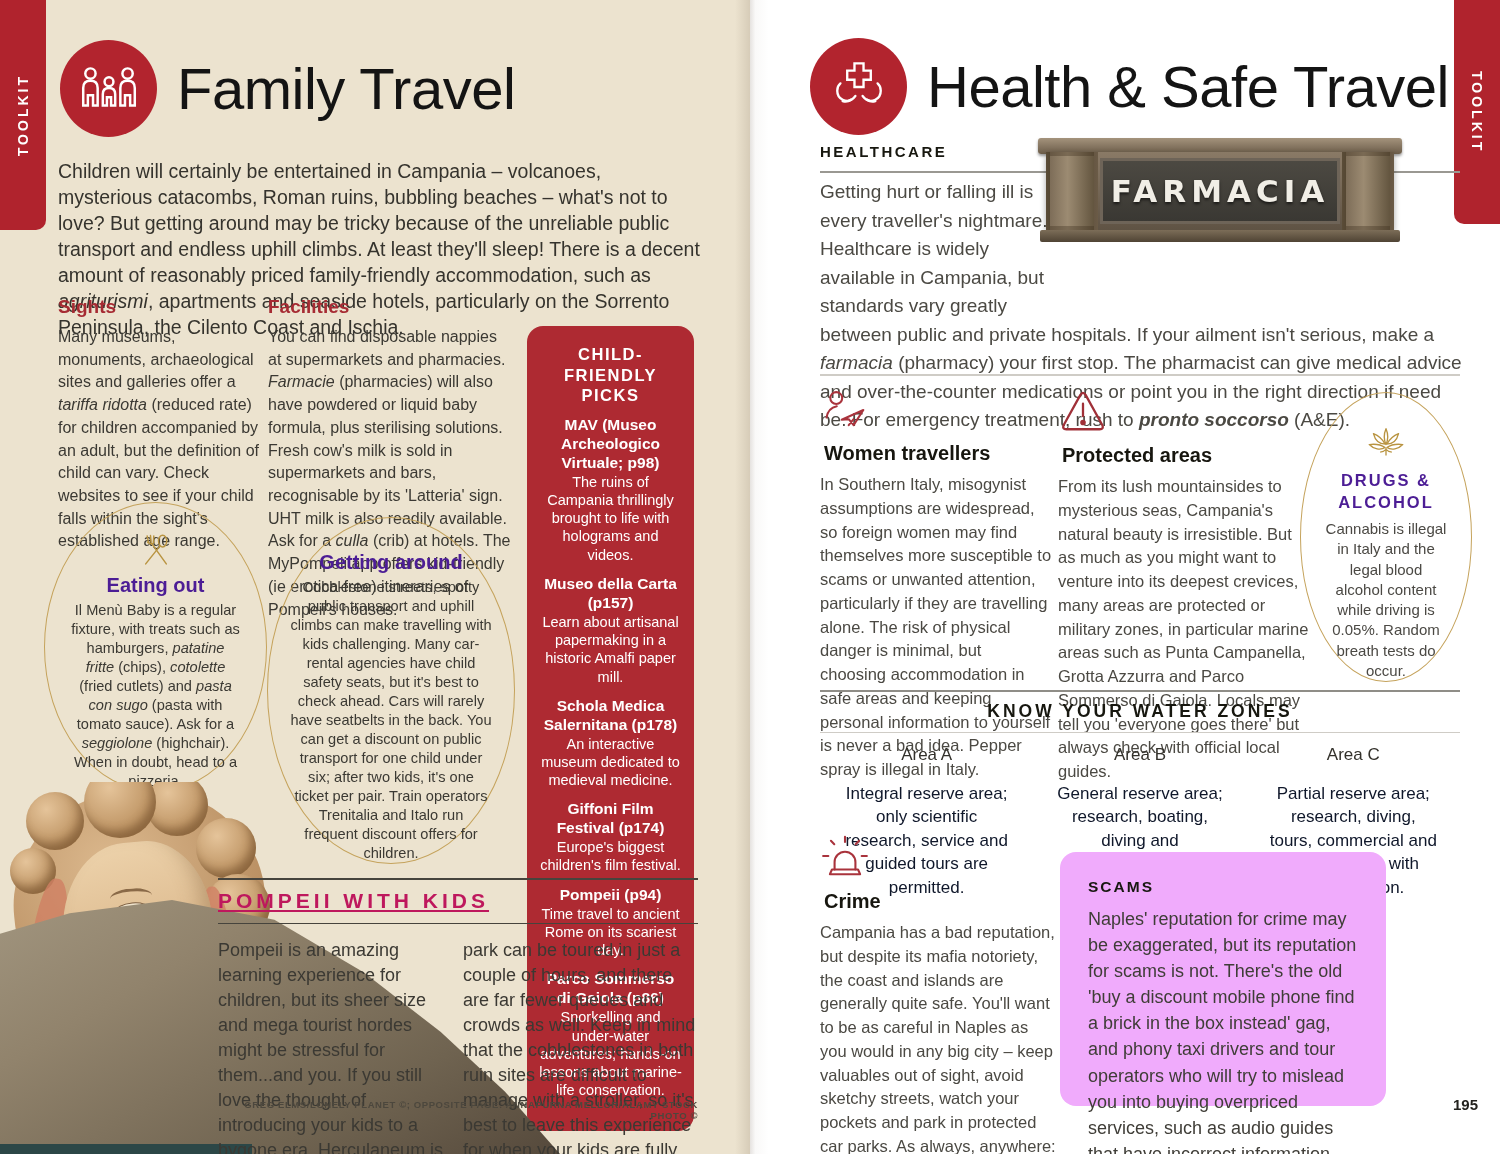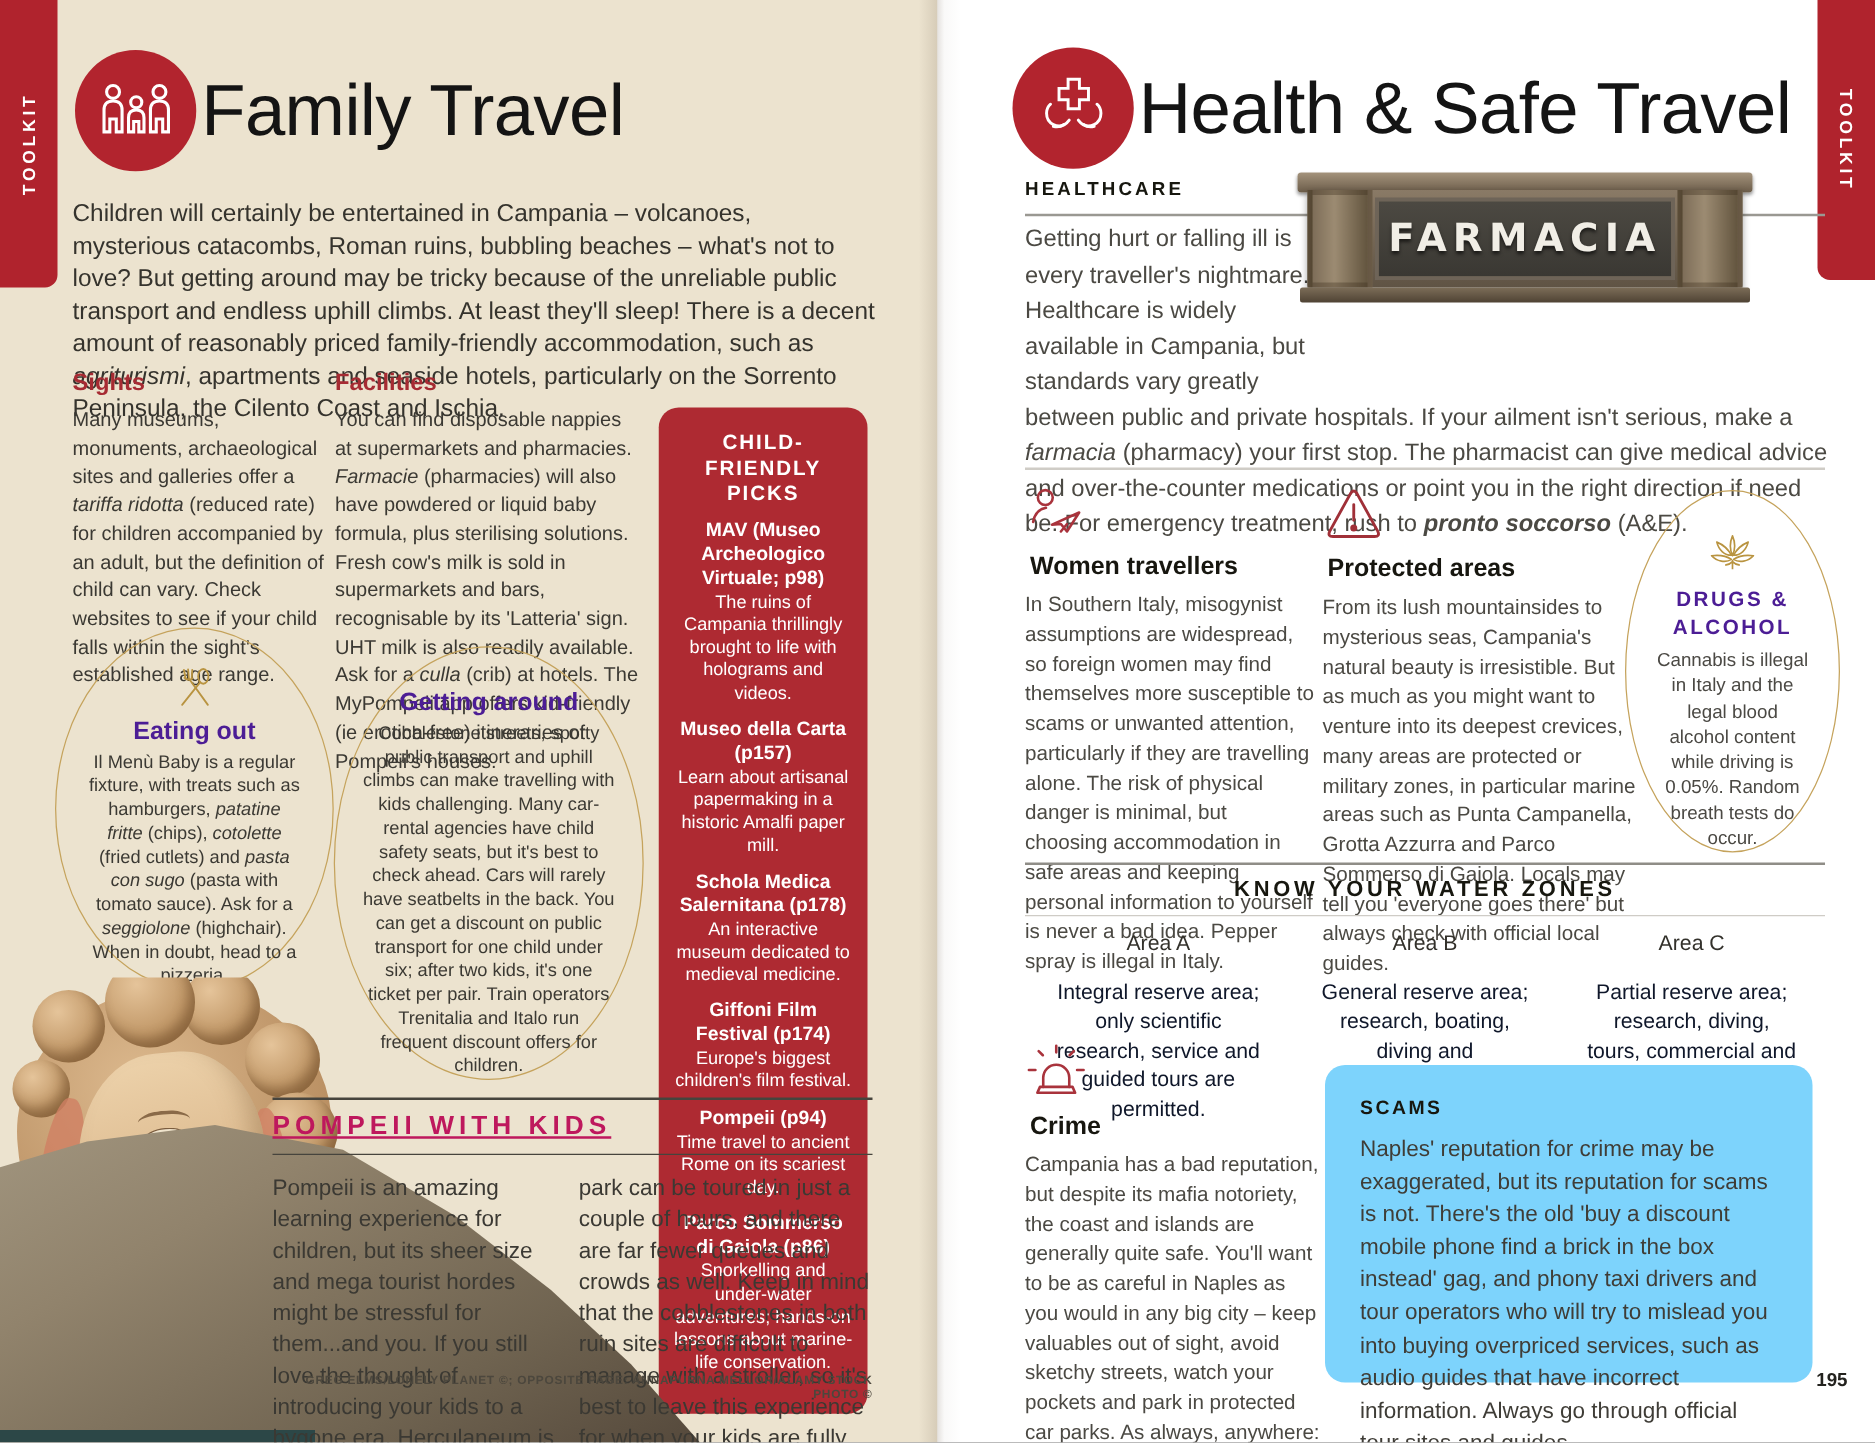--- a/index.html
+++ b/index.html
@@ -12,21 +12,21 @@
   #gutter{position:absolute;left:735px;top:0;width:34px;height:100%;pointer-events:none;
           background:linear-gradient(to right,rgba(80,60,40,0),rgba(80,60,40,.14) 45%,rgba(80,60,40,.03) 60%,rgba(80,60,40,0));}
   
   .toolkit-tab{position:absolute;background:#b0232d;color:#fff;display:flex;align-items:center;justify-content:center;
     font-weight:bold;font-size:14px;letter-spacing:3px;}
   #tab-left{left:0;top:0;width:46px;height:230px;border-bottom-right-radius:10px;}
   #tab-left span{writing-mode:vertical-rl;transform:rotate(180deg);}
   #tab-right{right:0;top:0;width:46px;height:224px;border-bottom-left-radius:10px;}
   #tab-right span{writing-mode:vertical-rl;}
   
-  .chapter-header{position:absolute;display:flex;align-items:center;gap:4px;}
+  .chapter-header{position:absolute;display:flex;align-items:center;gap:20px;}
   .red-circle{width:97px;height:97px;border-radius:50%;background:#b2242e;flex:0 0 auto;
               display:flex;align-items:center;justify-content:center;}
   .chapter-title{font-size:58px;letter-spacing:-.5px;color:#141414;white-space:nowrap;}
   
   .body-txt{color:#3b3933;}
   .red-h{color:#a62b33;font-weight:bold;font-size:19px;margin:0 0 8px 0;}
   .col-p{font-size:16px;line-height:1.42;margin:0;}
   i{font-style:italic;}
   
   #lp-header{left:60px;top:40px;}
@@ -114,21 +114,21 @@
   #topic-crime{left:70px;top:834px;width:237px;}
   
   #waterzones{position:absolute;left:70px;top:690px;width:640px;text-align:center;}
   #waterzones .wz-head{border-top:2px solid #8f8d87;border-bottom:1.5px solid #cfccc6;padding:9px 0 10px;}
   #waterzones h2{margin:0;font-size:17.5px;letter-spacing:3px;font-weight:bold;color:#17170f;}
   #waterzones .zones{display:flex;margin-top:12px;}
   #waterzones .zone{flex:1;padding:0 6px;}
   #waterzones .zone h4{margin:0 0 9px;font-size:17px;font-weight:normal;color:#33312b;}
   #waterzones .zone p{margin:17px;font-size:17px;line-height:1.38;color:#0f172a;}
   
-  #scams-box{position:absolute;left:310px;top:852px;width:390px;height:254px;background:#7dd3fc;
+  #scams-box{position:absolute;left:310px;top:852px;width:326px;height:254px;background:#f0abfc;
      border-radius:16px;box-sizing:border-box;padding:26px 28px;}
   #scams-box h3{margin:0 0 10px;font-size:15.5px;letter-spacing:2px;color:#17170f;}
   #scams-box p{margin:0;font-size:18px;line-height:1.45;color:#3f3d37;}
   #page-num{position:absolute;right:22px;top:1096px;font-size:15px;font-weight:bold;color:#23221e;}
   .ic{display:block;}
 </style>
 </head>
 <body>
 
 <div id="stage">

